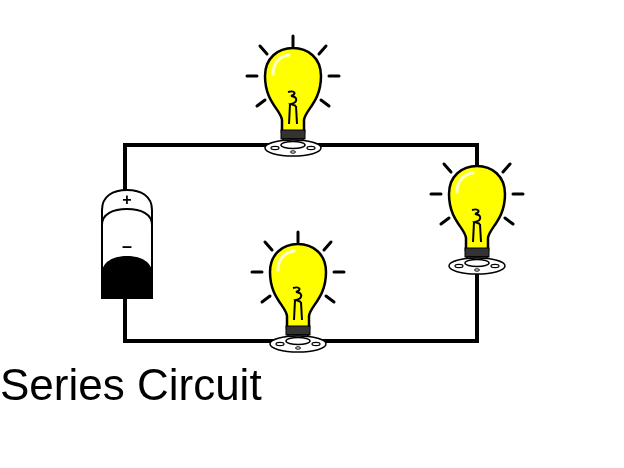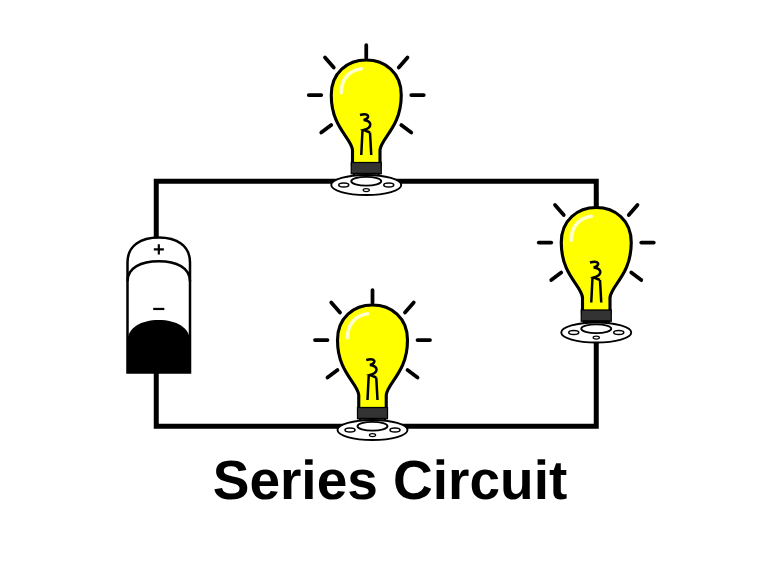--- a/index.html
+++ b/index.html
@@ -1,20 +1,20 @@
 <!DOCTYPE html>
 <html><head>
   <meta charset="utf-8">
   <style>
     html, body { margin: 0; padding: 0; background: #ffffff; }
     .canvas { position: relative; width: 624px; height: 468px; background: #ffffff; overflow: hidden; }
     svg.diagram { position: absolute; left: 0; top: 0; }
     .title {
-      position: absolute; left: 0; top: 360px; width: 624px; text-align: center;
-      font-family: "Liberation Sans", sans-serif; font-weight: bold; font-size: 44px;
+      position: absolute; left: 0; top: 360px; width: 624px; text-align: left;
+      font-family: "Liberation Sans", sans-serif; font-weight: normal; font-size: 44px;
       color: #000000; letter-spacing: 0px;
     }
   </style>
 </head>
 <body>
 
 <div class="canvas">
   <svg class="diagram" width="624" height="468" viewBox="0 0 624 468">
     <defs>
       <g id="bulb">

